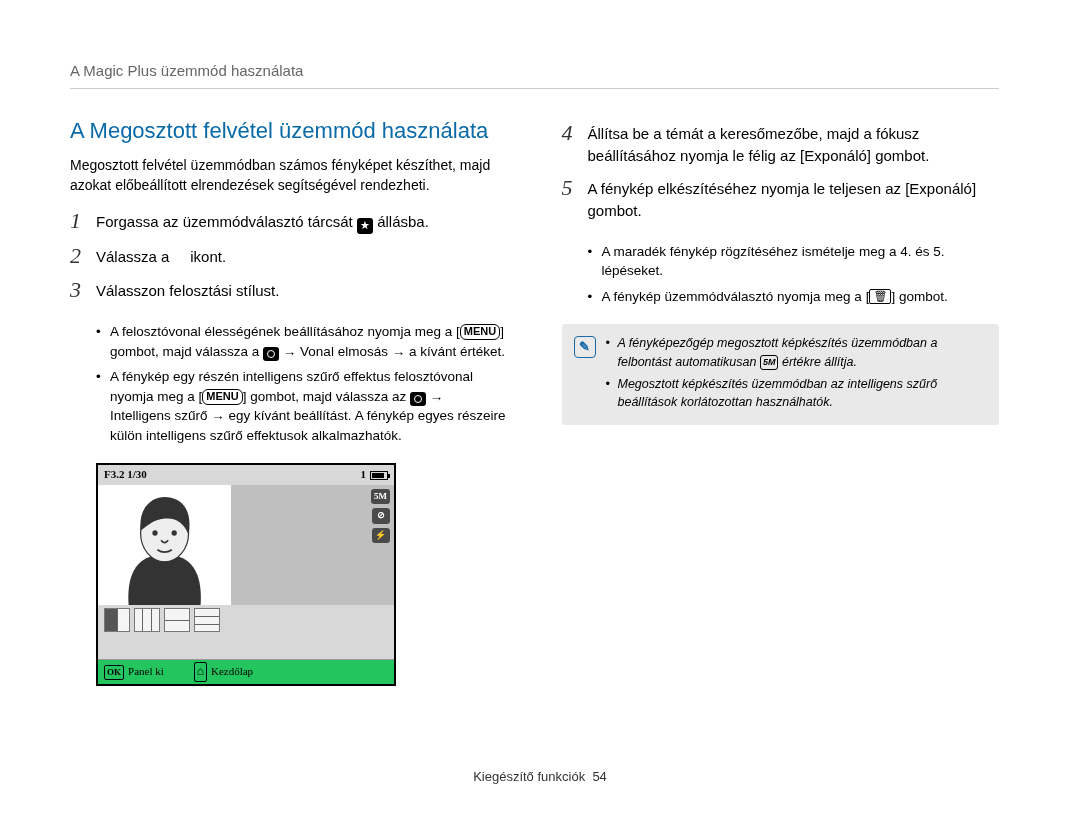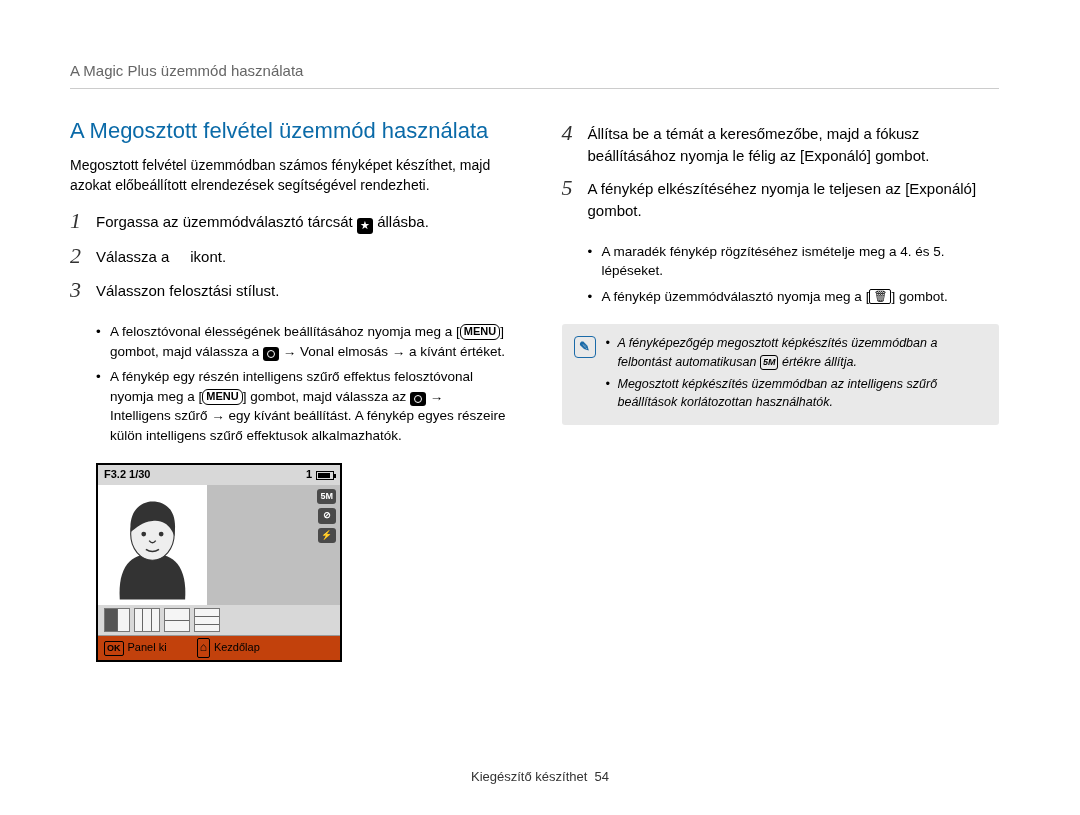--- a/index.html
+++ b/index.html
@@ -162,26 +162,26 @@
     position:relative;
     padding-left:12px;
     margin-bottom:4px;
     font-style:italic;
   }
   .note-list li::before{
     content:"•";
     position:absolute;left:0;top:0;
   }
   .screenshot {
-    width: 246px;
+    width: 300px;
     margin-top: 18px;
     margin-left: 26px;
     border: 2px solid #000;
     background:#d8d8d8;
-    font-family: Liberation Sans, sans-serif;
+    font-family: Liberation Serif, serif;
   }
   .ss-top {
     display:flex;
     justify-content:space-between;
     align-items:center;
     padding:2px 6px;
     font-size:11px;
     font-weight:bold;
   }
   .ss-batt {
@@ -247,25 +247,26 @@
   .ss-t2 span{flex:1;border-right:1px solid #666;}
   .ss-t2 span:last-child{border:none;}
   .ss-t3 {flex-direction:column;}
   .ss-t3 span{flex:1;border-bottom:1px solid #666;}
   .ss-t3 span:last-child{border:none;}
   .ss-t4 {flex-direction:column;}
   .ss-t4 span{flex:1;border-bottom:1px solid #666;}
   .ss-t4 span:last-child{border:none;}
   .ss-bottom {
     display:flex;
-    background:#c2410c;
+    background:#22c55e;
     border-top:1px solid #999;
     font-size:11px;
     padding:2px 6px;
     gap:30px;
+    margin-top:24px;
   }
   .ss-btn-label { display:flex; align-items:center; gap:4px;}
   .ss-chip { border:1px solid #000; border-radius:2px; font-size:9px; padding:0 2px; font-weight:bold;}
   .ss-home { font-size:12px; }
   .footer {
     position:absolute;
     bottom:28px;
     left:0;right:0;
     text-align:center;
     font-size:13px;
@@ -413,14 +414,14 @@
             <span> értékre állítja.</span>
           </li>
           <li>Megosztott képkészítés üzemmódban az intelligens szűrő beállítások korlátozottan használhatók.</li>
         </ul>
       </div>
     </div>
   </div>
 </div>
 
 <div class="footer">
-  <span>Kiegészítő készíthet</span>&nbsp;&nbsp;<span>54</span>
+  <span>Kiegészítő funkciók</span>&nbsp;&nbsp;<span>54</span>
 </div>
 
 </body></html>

